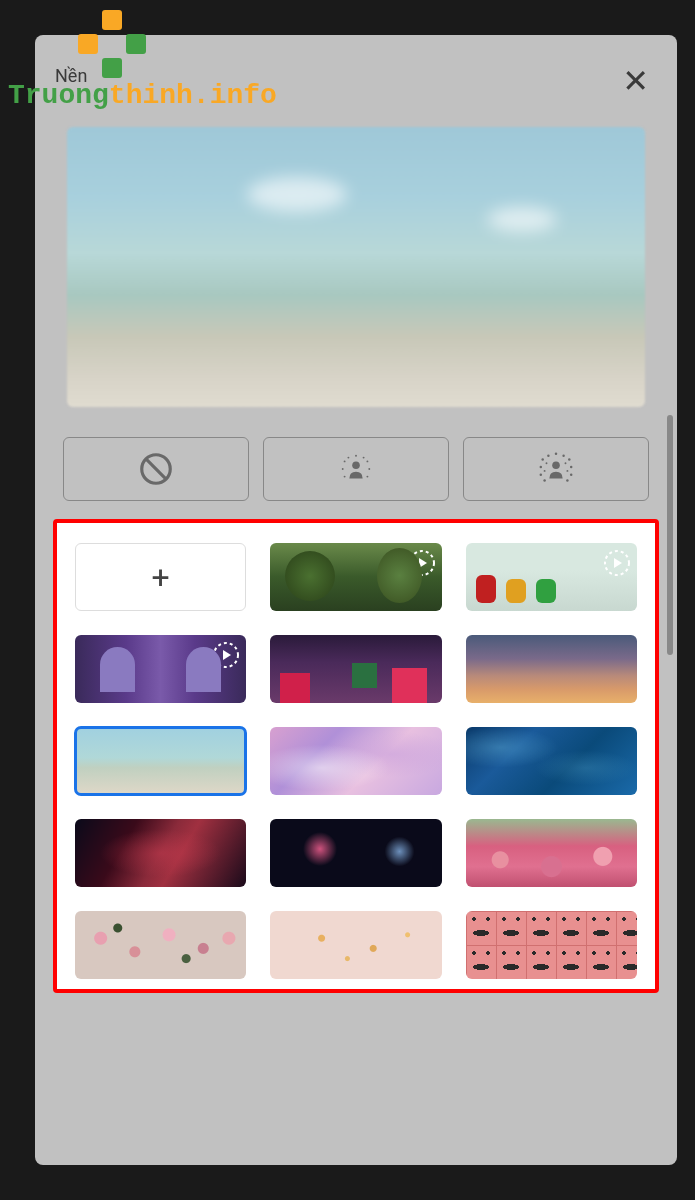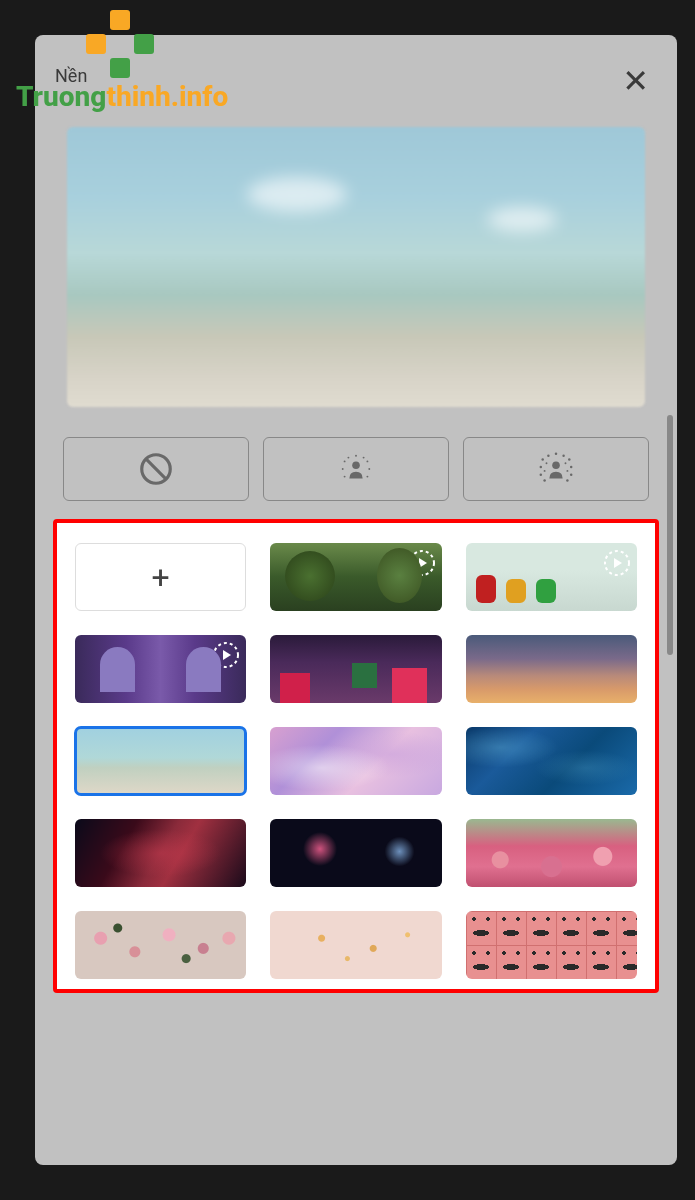--- a/index.html
+++ b/index.html
@@ -182,23 +182,24 @@
     radial-gradient(circle at 22px 8px, #2a2a2a 2px, transparent 2px);
     background-size: 30px 34px; }
   .thumb-pattern::after { content:''; position:absolute; inset:0; background:
     radial-gradient(ellipse 8px 3px at 15px 22px, #2a2a2a 100%, transparent);
     background-size: 30px 34px; }
 
   
   .watermark {
     position: absolute;
     top: 10px;
-    left: 16px;
+    left: 8px;
     z-index: 100;
     pointer-events: none;
+    font-family: Liberation Mono, monospace;
   }
   .logo-blocks {
     display: grid;
     grid-template-columns: repeat(3, 20px);
     grid-template-rows: repeat(3, 20px);
     gap: 4px;
     margin-left: 70px;
     margin-bottom: 2px;
   }
   .lb { width: 20px; height: 20px; border-radius: 3px; }

